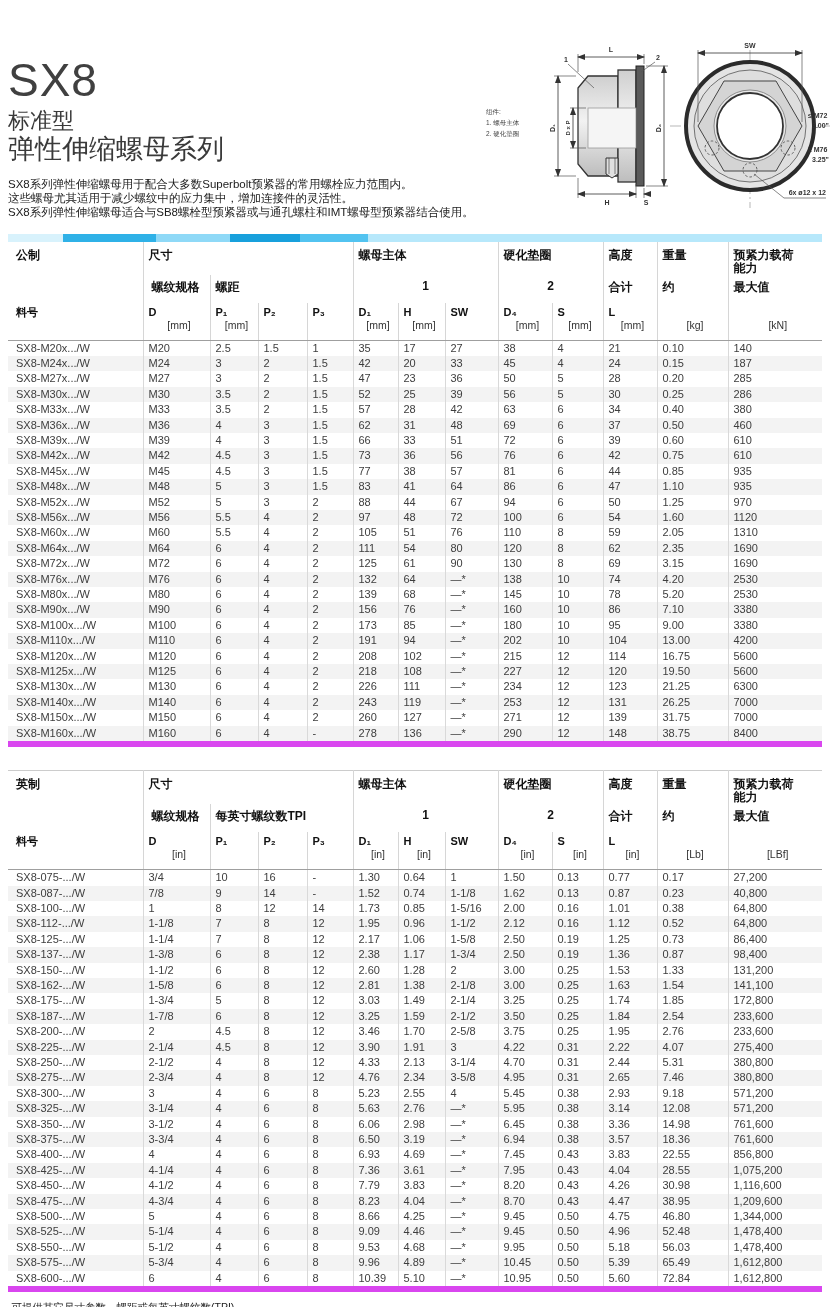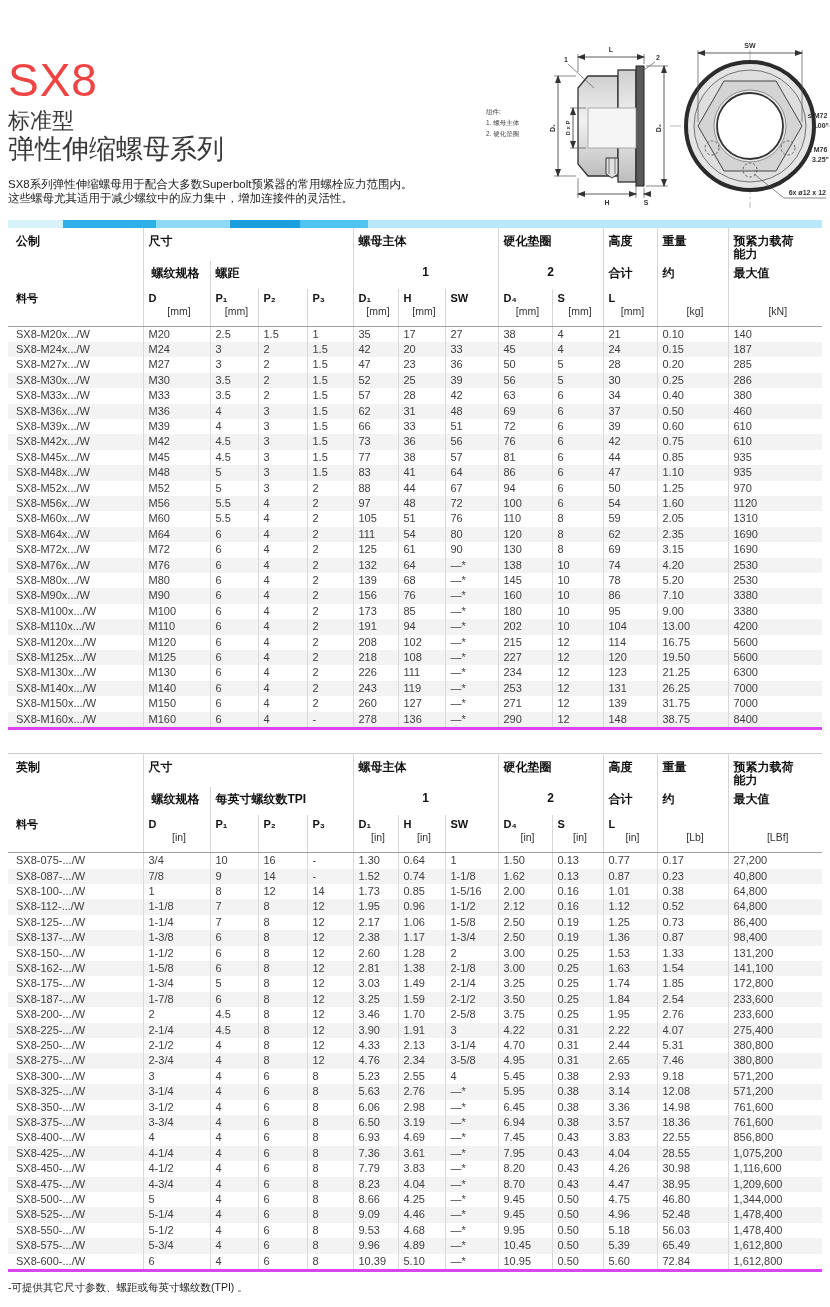--- a/index.html
+++ b/index.html
@@ -5,42 +5,42 @@
   html,body{margin:0;padding:0;}
   body{
     width:830px;height:1307px;background:#fff;position:relative;overflow:hidden;
     font-family:"Liberation Sans","DejaVu Sans",sans-serif;color:#222;
     -webkit-font-smoothing:antialiased;
   }
   .page{padding:0 8px;}
 
   
   .title-block{padding-top:56px;}
-  .product-name{font-size:46px;font-weight:400;color:#ef4444;line-height:1.05;letter-spacing:1px;}
+  .product-name{font-size:46px;font-weight:400;color:#404040;line-height:1.05;letter-spacing:1px;}
   .subtitle1{font-size:22px;font-weight:400;color:#3a3a3a;margin-top:5px;line-height:1.1;}
   .subtitle2{font-size:27px;font-weight:400;color:#3a3a3a;margin-top:1px;line-height:1.15;}
   .description{margin-top:11px;width:470px;font-size:11.5px;line-height:14px;color:#1c1c1c;}
 
   .diagram-wrap{position:absolute;left:478px;top:30px;width:352px;height:188px;}
   svg text{font-family:"Liberation Sans","DejaVu Sans",sans-serif;}
 
   
   .accent-bar{
     height:8px;margin-top:15px;
     background:linear-gradient(to right,
       #d8f2fc 0px,#d8f2fc 55px,
       #2fb1e7 55px,#2fb1e7 148px,
       #8fd9f7 148px,#8fd9f7 222px,
       #18a0dc 222px,#18a0dc 292px,
       #52c3f0 292px,#52c3f0 360px,
       #b7e8fb 360px,#b7e8fb 100%);
   }
 
   
-  table.spec{width:814px;border-collapse:collapse;table-layout:fixed;font-size:11px;border-bottom:3px solid #d946ef;}
+  table.spec{width:814px;border-collapse:collapse;table-layout:fixed;font-size:11px;border-bottom:6px solid #d946ef;}
   table.spec.second{margin-top:23px;border-top:1px solid #cccccc;}
   col.c-part{width:135px;} col.c-d{width:67px;}
   col.c-p1{width:48px;} col.c-p2{width:49px;} col.c-p3{width:46px;}
   col.c-d1{width:45px;} col.c-h{width:47px;} col.c-sw{width:53px;}
   col.c-d4{width:54px;} col.c-s{width:51px;} col.c-l{width:54px;}
   col.c-kg{width:71px;} col.c-kn{width:94px;}
 
   thead th{text-align:left;font-weight:bold;color:#111;vertical-align:top;padding:0 0 0 5px;}
   thead th:first-child{padding-left:8px;}
   tr.grp th{font-size:12px;height:26px;padding-top:7px;line-height:13px;}
@@ -65,20 +65,21 @@
 
 <div class="page">
 
   <div class="title-block">
     <div class="product-name">SX8</div>
     <div class="subtitle1">标准型</div>
     <div class="subtitle2">弹性伸缩螺母系列</div>
     <div class="description">
       <div>SX8系列弹性伸缩螺母用于配合大多数Superbolt预紧器的常用螺栓应力范围内。</div>
       <div>这些螺母尤其适用于减少螺纹中的应力集中，增加连接件的灵活性。</div>
+      <div>SX8系列弹性伸缩螺母适合与SB8螺栓型预紧器或与通孔螺柱和IMT螺母型预紧器结合使用。</div>
     </div>
   </div>
 
   <div class="diagram-wrap">
     <svg width="352" height="188" viewBox="0 0 352 188">
       <defs>
         <marker id="ae" markerWidth="8" markerHeight="6" refX="7" refY="3" orient="auto" markerUnits="userSpaceOnUse">
           <path d="M0,0L8,3L0,6Z" fill="#333"></path>
         </marker>
         <marker id="as" markerWidth="8" markerHeight="6" refX="1" refY="3" orient="auto" markerUnits="userSpaceOnUse">

